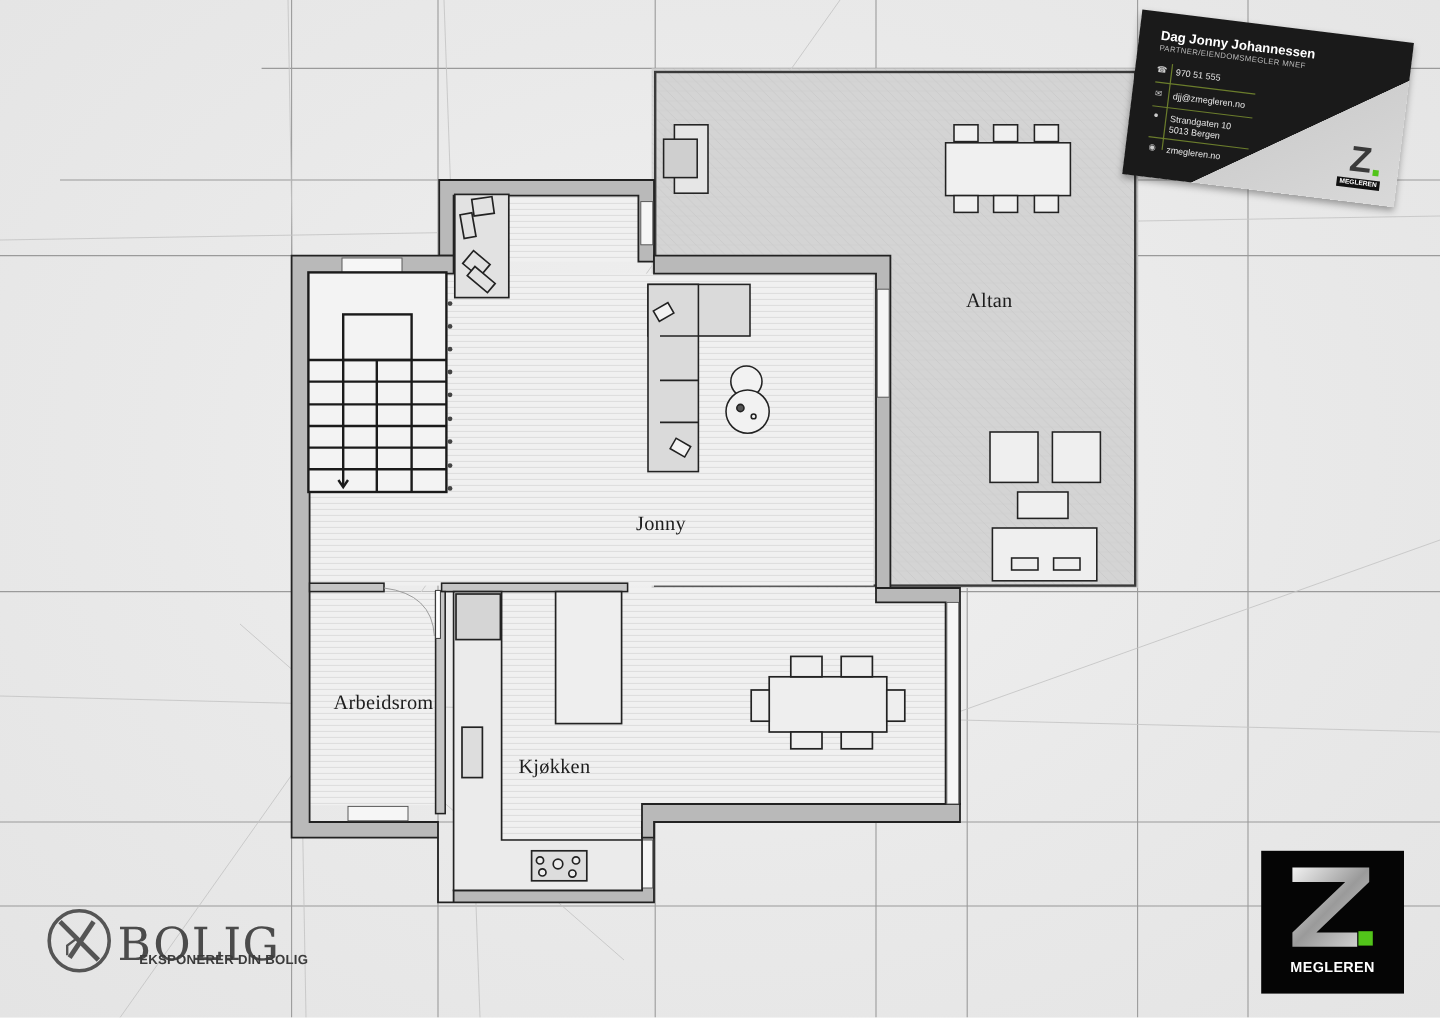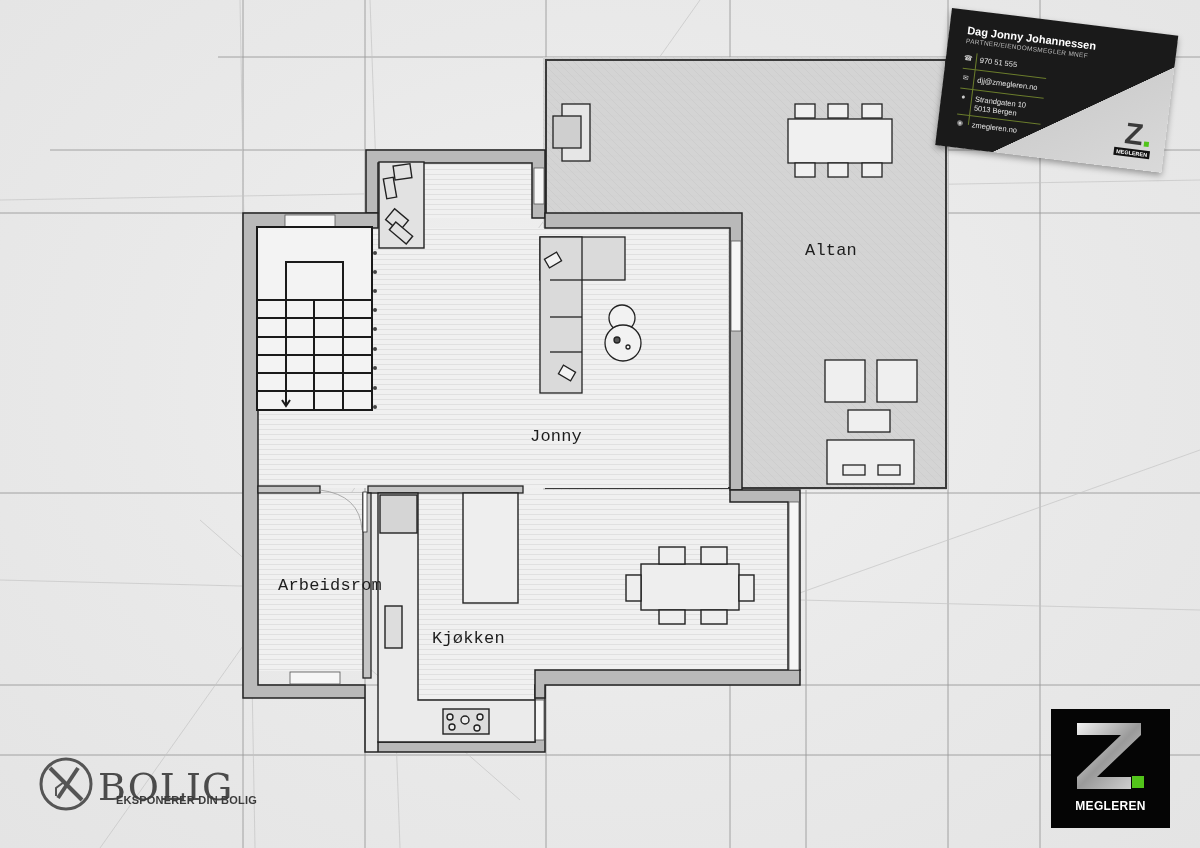--- a/index.html
+++ b/index.html
@@ -1,21 +1,21 @@
 <!DOCTYPE html>
 <html><head>
 <meta charset="utf-8">
 <style>
   html, body { margin:0; padding:0; }
   body { width:1200px; height:848px; position:relative; overflow:hidden;
          background: radial-gradient(ellipse at 50% 45%, #f1f1f1 0%, #e9e9e9 55%, #e4e4e4 100%);
          font-family: "Liberation Sans", sans-serif; }
   .abs { position:absolute; }
   svg.plan { position:absolute; left:0; top:0; }
-  .room-label { position:absolute; font-family:Liberation Mono, monospace; font-size:17px; color:#1d1d1d; letter-spacing:0.2px; }
+  .room-label { position:absolute; font-family:Liberation Serif, serif; font-size:17px; color:#1d1d1d; letter-spacing:0.2px; }
   
   .card { position:absolute; left:952px; top:8px; width:228px; height:138px;
           transform: rotate(7deg); transform-origin: 0 0;
           background: linear-gradient(148deg, #1a1a1a 0%, #1a1a1a 62%, #cfcfcf 62.2%, #d9d9d9 100%);
           box-shadow: 0 3px 6px rgba(0,0,0,0.35); color:#eee; }
   .card .name { position:absolute; left:18px; top:14px; font-size:11px; font-weight:bold; color:#fff; white-space:nowrap; }
   .card .title { position:absolute; left:18px; top:27px; font-size:6.5px; color:#bbb; letter-spacing:0.3px; white-space:nowrap; }
   .card .row { position:absolute; left:18px; font-size:7.5px; color:#e6e6e6; white-space:nowrap; display:flex; align-items:flex-start; gap:8px; }
   .card .row .ic { width:8px; font-size:7px; color:#ccc; text-align:center; }
   .card .sep { position:absolute; left:18px; width:84px; height:1px; background:#6b7d2c; }

